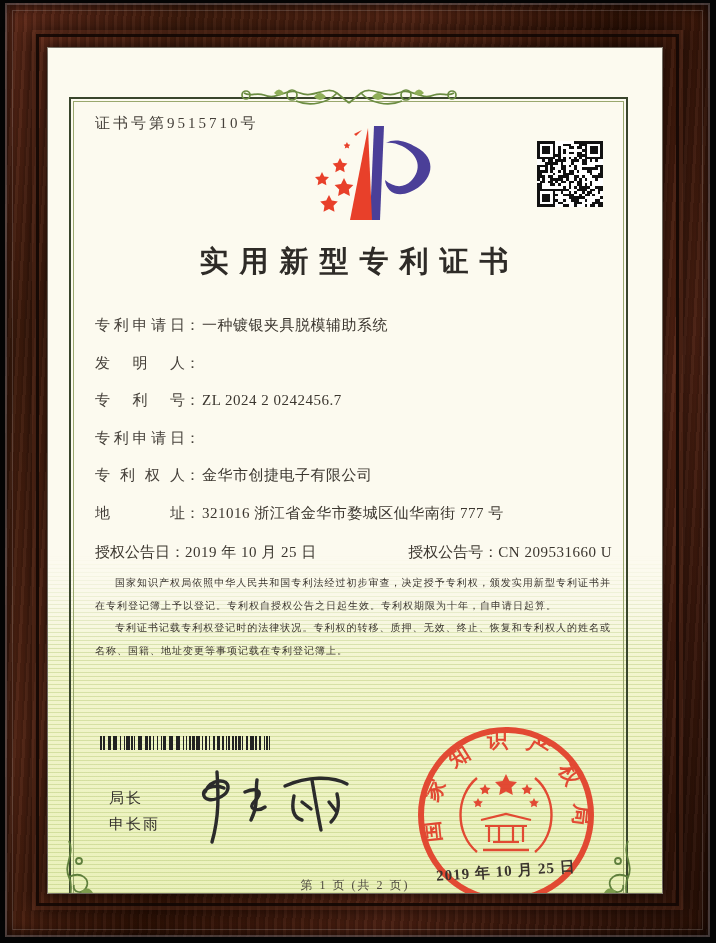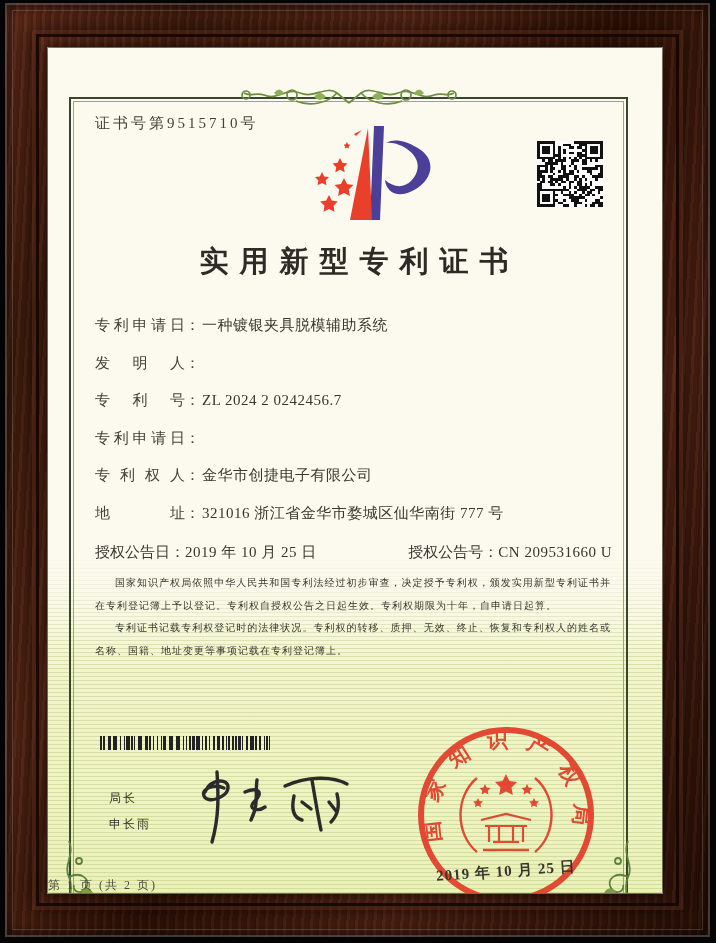--- a/index.html
+++ b/index.html
@@ -41,29 +41,29 @@
   .frow{display:flex;margin-bottom:15.5px;line-height:22px;white-space:nowrap;}
   .flabel{display:inline-block;width:90px;text-align:justify;text-align-last:justify;color:#45403a;}
   .fcolon{display:inline-block;width:17px;color:#45403a;}
   .fvalue{letter-spacing:.5px;color:#3b362f;}
   .grant-row{position:absolute;left:47px;top:493px;width:517px;display:flex;
     justify-content:space-between;font-size:15px;line-height:22px;white-space:nowrap;}
   .paras{position:absolute;left:47px;top:524px;width:516px;font-size:10px;line-height:22.6px;
     text-align:justify;color:#3b362f;}
   .paras p{margin:0;text-indent:2em;letter-spacing:1px;}
   .barcode{position:absolute;left:52px;top:688px;width:172px;height:14px;}
-  .signer{position:absolute;left:61px;top:737px;font-size:12px;line-height:26px;
+  .signer{position:absolute;left:61px;top:737px;font-size:15px;line-height:26px;
     letter-spacing:2px;color:#33302b;}
   .signature{position:absolute;left:133px;top:712px;}
   
   .seal{position:absolute;left:367px;top:676px;width:182px;height:182px;}
   .seal svg{position:absolute;inset:0;opacity:.92;}
   .seal-date{position:absolute;left:-14px;right:-14px;top:138px;text-align:center;
     font-size:15px;font-weight:bold;color:#3a342e;letter-spacing:1px;transform:rotate(-4deg);}
-  .footer{position:absolute;left:0;right:0;top:829px;text-align:left;font-size:12px;
+  .footer{position:absolute;left:0;right:0;top:829px;text-align:center;font-size:12px;
     letter-spacing:2px;color:#4c483e;}
 </style>
 </head>
 <body>
 
 <div class="scene">
   <div class="wood"></div>
 
   <div class="paper">
     <div class="tint"></div>

